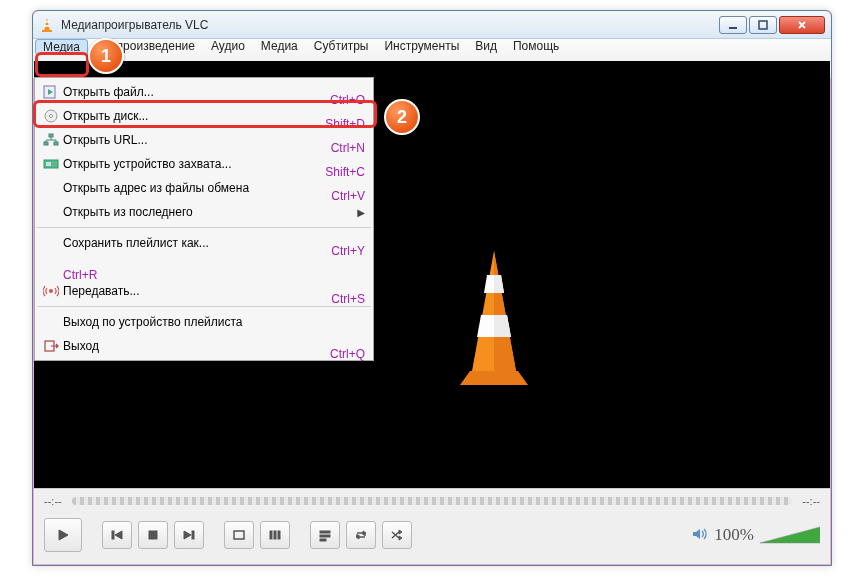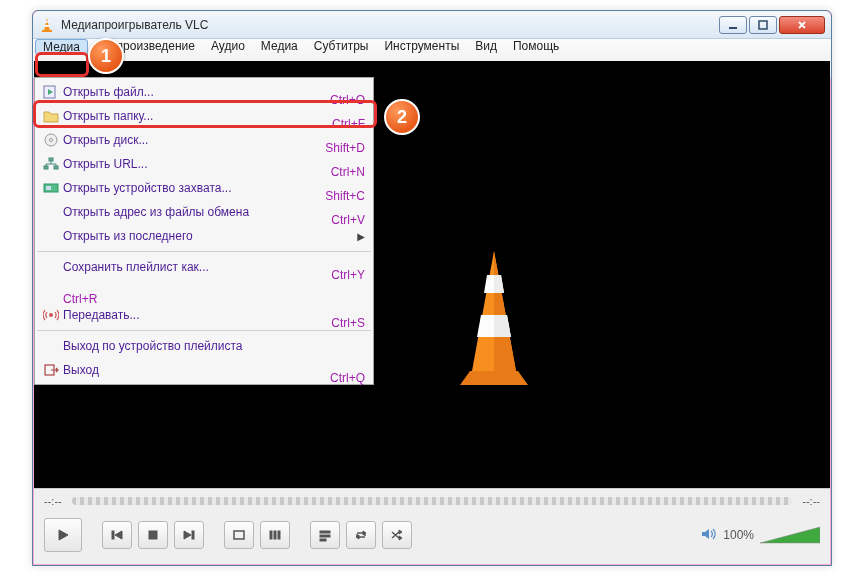--- a/index.html
+++ b/index.html
@@ -17,21 +17,21 @@
 .menubar { height: 40px; background: linear-gradient(#fbfbfb,#ececec); border-bottom: 1px solid #ccc; display: flex; align-items: flex-start; padding: 0 2px; }
 .menu-item { padding: 0 8px; display: flex; align-items: center; color: #222; cursor: default; }
 .menu-item.active { background: #cde3f8; border: 1px solid #7da9d8; border-radius: 3px; padding: 0 7px; }
 
 .video-area { position: absolute; top: 50px; left: 1px; right: 1px; height: 428px; background: #000; }
 .cone { position: absolute; left: 400px; top: 182px; width: 120px; height: 150px; }
 
 .dropdown { position: absolute; left: 34px; top: 77px; width: 340px; background: #f6f6f6; border: 1px solid #a7a7a7; box-shadow: 2px 2px 4px rgba(0,0,0,.25); padding: 2px 0; }
 .dd-row { display: flex; align-items: center; height: 24px; padding: 0 8px 0 4px; cursor: default; }
 .dd-row .icon-slot { width: 24px; display: flex; justify-content: center; }
-.dd-row .label { flex: 1; color: #4c1d95; }
+.dd-row .label { flex: 1; color: #000000; }
 .dd-row .shortcut { color: #a21caf; margin-top: 15px; }
 .dd-row .arrow { color: #444; font-size:10px; }
 .dd-sep { height: 1px; background: #d0d0d0; margin: 3px 2px; }
 
 .highlight-box { position: absolute; border: 3px solid #e5322e; border-radius: 6px; pointer-events: none; }
 .hl-menu { left: 35px; top: 52px; width: 54px; height: 25px; }
 .hl-item { left: 33px; top: 100px; width: 344px; height: 28px; }
 
 .badge { position: absolute; width: 36px; height: 36px; border-radius: 50%; background: radial-gradient(circle at 35% 30%, #ff9a5c, #e85a1a 70%); border: 2px solid #fff; box-shadow: 0 1px 3px rgba(0,0,0,.4); display: flex; align-items: center; justify-content: center; color: #fff; font-weight: bold; font-size: 18px; }
 .b1 { left: 88px; top: 38px; }
@@ -41,21 +41,21 @@
 .time-row { display: flex; align-items: center; height: 24px; padding: 0 10px; gap: 10px; }
 .time-label { color: #555; font-size: 11px; }
 .seek { flex: 1; height: 8px; background: repeating-linear-gradient(90deg,#c8c8c8 0 4px,#e8e8e8 4px 8px); border-radius: 4px; }
 .btn-row { display: flex; align-items: center; height: 44px; padding: 0 10px; gap: 6px; }
 .ctl-btn { width: 30px; height: 28px; border: 1px solid #b8b8b8; border-radius: 3px; background: linear-gradient(#fefefe,#e6e6e6); display: flex; align-items: center; justify-content: center; cursor: pointer; }
 .ctl-btn.play { width: 38px; height: 34px; }
 .ctl-btn svg { width: 14px; height: 14px; fill: #555; stroke:#555; }
 .spacer-sm { width: 8px; }
 .flex-spacer { flex: 1; }
 .vol-wrap { display: flex; align-items: center; gap: 6px; }
-.vol-pct { color: #555; font-size: 12px; }
+.vol-pct { color: #555; font-size: 17px; font-family: Liberation Serif, serif; }
 .vol-tri { width: 60px; height: 20px; position: relative; }
 .vol-tri svg { width: 60px; height: 20px; }
 .dd-icon{width:16px;height:14px;}
 </style>
 </head>
 <body>
 
 <div class="window">
 
   <div class="titlebar">
@@ -203,29 +203,20 @@
           <rect x="1" y="1" width="11" height="12" fill="#eef" stroke="#77a"></rect>
           <polygon points="5,4 10,7 5,10" fill="#4a7"></polygon>
         </svg>
       </span>
       <span class="label">Открыть файл...</span>
       <span class="shortcut">Ctrl+O</span>
     </div>
     <div class="dd-row">
       <span class="icon-slot">
         <svg class="dd-icon" viewBox="0 0 16 14">
-          <path d="M1 3 h5 l2 2 h7 v8 h-14 z" fill="#f4d77a" stroke="#c9a94a"></path>
-        </svg>
-      </span>
-      <span class="label">Открыть папку...</span>
-      <span class="shortcut">Ctrl+F</span>
-    </div>
-    <div class="dd-row">
-      <span class="icon-slot">
-        <svg class="dd-icon" viewBox="0 0 16 14">
           <circle cx="8" cy="7" r="6" fill="#eee" stroke="#999"></circle>
           <circle cx="8" cy="7" r="1.5" fill="#fff" stroke="#999"></circle>
         </svg>
       </span>
       <span class="label">Открыть диск...</span>
       <span class="shortcut">Shift+D</span>
     </div>
     <div class="dd-row">
       <span class="icon-slot">
         <svg class="dd-icon" viewBox="0 0 16 14">

